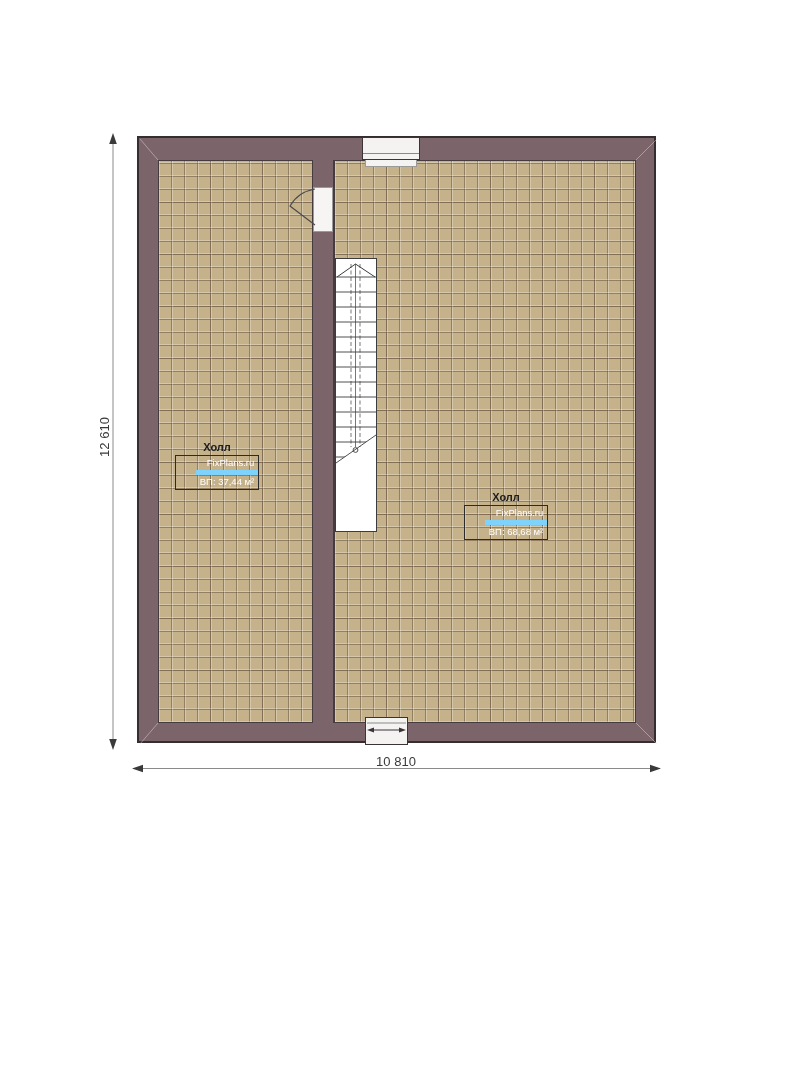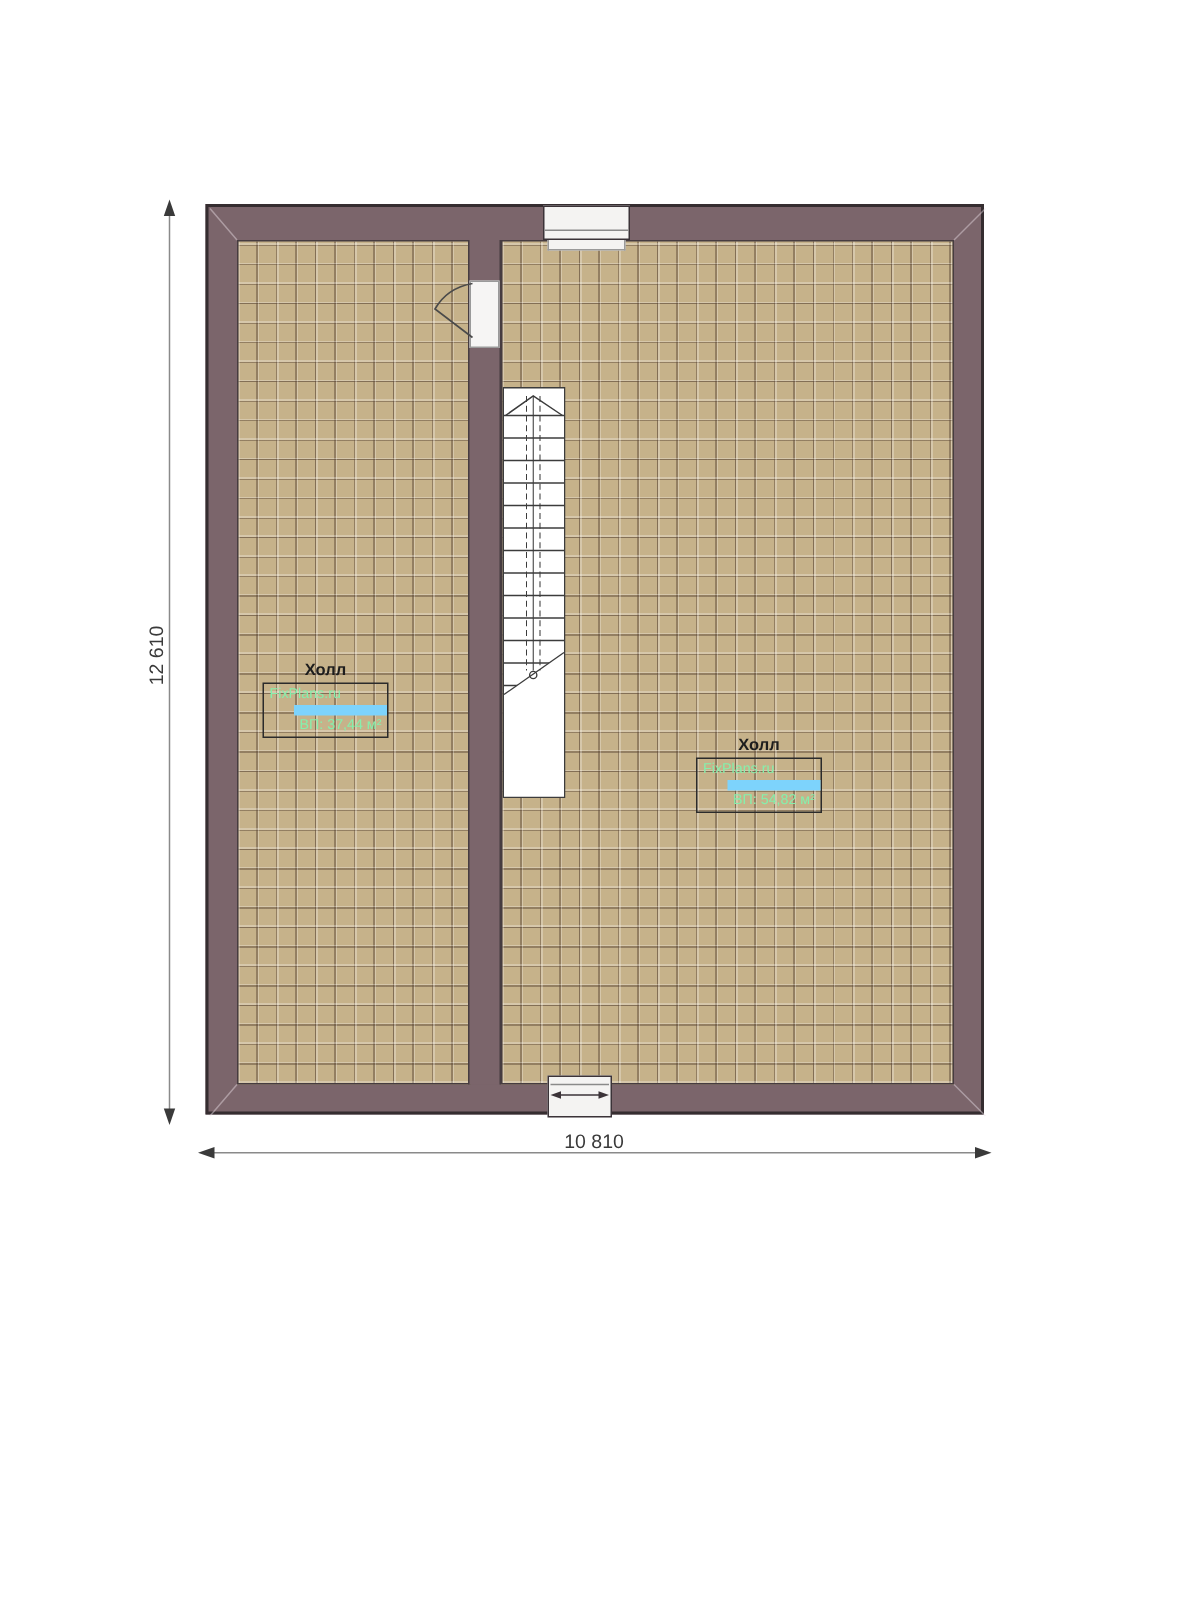--- a/index.html
+++ b/index.html
@@ -60,23 +60,23 @@
   .door-leaf{
     position:absolute;left:174px;top:49px;width:20px;height:45px;
     background:#f6f5f4;border:1px solid #9a9a9a;box-sizing:border-box;
   }
   
   .stairs{position:absolute;left:196px;top:120px;width:42px;height:274px;}
   .plan-svg{position:absolute;left:0;top:0;width:519px;height:607px;pointer-events:none;}
   
   .room-label{position:absolute;display:flex;flex-direction:column;align-items:center;}
   .room-name{font-size:11px;font-weight:bold;color:#1d1d1d;margin-bottom:2px;}
-  .room-box{border:1px solid #2b2b2b;text-align:left;color:#86efac;}
+  .room-box{border:1px solid #2b2b2b;text-align:right;color:#ffffff;}
   .room-box-row{font-size:9.5px;line-height:14px;padding:0 4px;white-space:nowrap;}
-  .room-box-row + .room-box-row{border-top:7px solid #7dd3fc;margin-left:20px;}
+  .room-box-row + .room-box-row{border-top:5px solid #7dd3fc;margin-left:20px;}
 </style>
 </head>
 <body>
 
 <div class="canvas">
 
   <svg class="dims-svg" viewBox="0 0 792 1080">
     <line x1="113" y1="137" x2="113" y2="746" stroke="#8a8a8a" stroke-width="1"></line>
     <line x1="135" y1="768.5" x2="658" y2="768.5" stroke="#8a8a8a" stroke-width="1"></line>
     <polygon points="113,133 109.2,144 116.8,144" fill="#3a3a3a"></polygon>
@@ -152,18 +152,18 @@
       <div class="room-box">
         <div class="room-box-row">FixPlans.ru</div>
         <div class="room-box-row">ВП: 37,44 м²</div>
       </div>
     </div>
 
     <div class="room-label" style="left:330px;top:353px;width:74px;">
       <div class="room-name">Холл</div>
       <div class="room-box">
         <div class="room-box-row">FixPlans.ru</div>
-        <div class="room-box-row">ВП: 54,82 м²</div>
+        <div class="room-box-row">ВП: 68,68 м²</div>
       </div>
     </div>
 
   </div>
 </div>
 
 </body></html>

